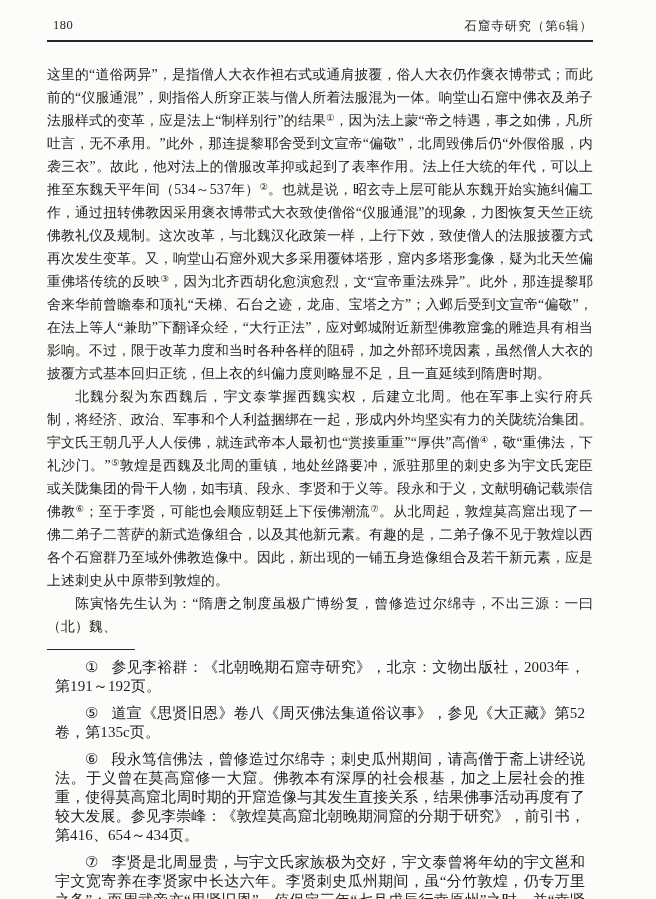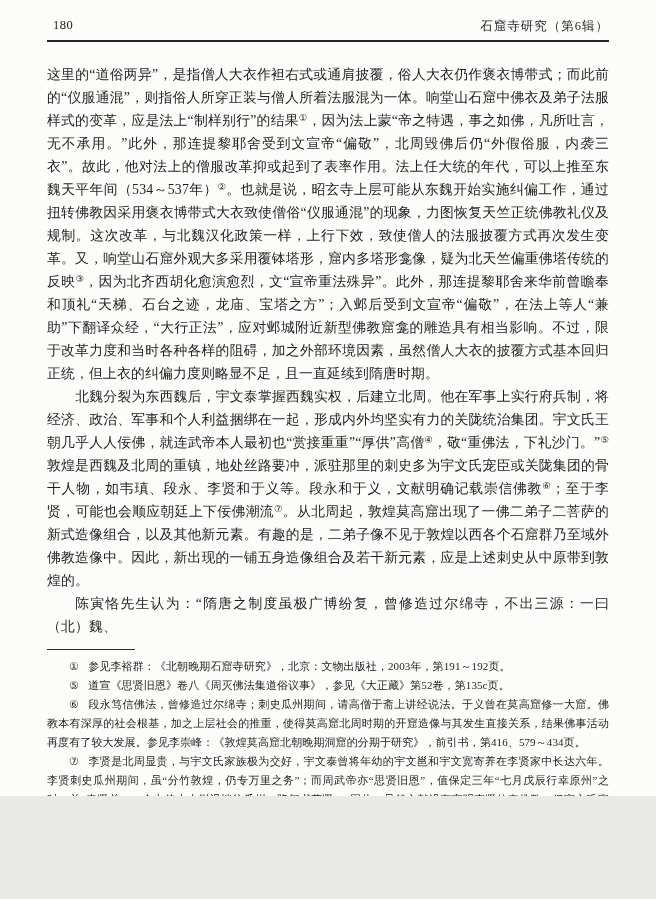--- a/index.html
+++ b/index.html
@@ -3,25 +3,25 @@
 <meta charset="utf-8">
 <style>
   html, body { margin: 0; padding: 0; }
   body {
     background: #e9e9e7;
     font-family: "Liberation Serif", "DejaVu Serif", serif;
   }
   .page {
     position: relative;
     width: 656px;
-    height: 796px;
+    height: 899px;
     margin: 0 auto;
     background: #fcfcfa;
     box-sizing: border-box;
-    padding: 16px 47px 0 47px;
+    padding: 16px 63px 0 47px;
     color: #1d1d1d;
     overflow: hidden;
   }
   .running-header {
     position: relative;
     height: 20px;
   }
   .page-number {
     position: absolute;
     left: 6px;
@@ -60,22 +60,22 @@
   }
   .footnote-divider {
     width: 88px;
     border-top: 1.5px solid #262626;
     margin-top: 11px;
   }
   .footnotes {
     margin-top: 7px;
   }
   .footnotes p {
-    margin: 0;
-    font-size: 11px;
+    margin: 8px;
+    font-size: 15px;
     line-height: 19px;
     text-align: justify;
     text-indent: 2em;
     letter-spacing: 0.1px;
     word-break: break-all;
   }
   .footnotes .fn-marker {
     margin-right: 0.85em;
   }
 </style>
@@ -94,17 +94,17 @@
     <p class="sup-nums">这里的“道俗两异”，是指僧人大衣作袒右式或通肩披覆，俗人大衣仍作褒衣博带式；而此前的“仪服通混”，则指俗人所穿正装与僧人所着法服混为一体。响堂山石窟中佛衣及弟子法服样式的变革，应是法上“制样别行”的结果<sup>①</sup>，因为法上蒙“帝之特遇，事之如佛，凡所吐言，无不承用。”此外，那连提黎耶舍受到文宣帝“偏敬”，北周毁佛后仍“外假俗服，内袭三衣”。故此，他对法上的僧服改革抑或起到了表率作用。法上任大统的年代，可以上推至东魏天平年间（534～537年）<sup>②</sup>。也就是说，昭玄寺上层可能从东魏开始实施纠偏工作，通过扭转佛教因采用褒衣博带式大衣致使僧俗“仪服通混”的现象，力图恢复天竺正统佛教礼仪及规制。这次改革，与北魏汉化政策一样，上行下效，致使僧人的法服披覆方式再次发生变革。又，响堂山石窟外观大多采用覆钵塔形，窟内多塔形龛像，疑为北天竺偏重佛塔传统的反映<sup>③</sup>，因为北齐西胡化愈演愈烈，文“宣帝重法殊异”。此外，那连提黎耶舍来华前曾瞻奉和顶礼“天梯、石台之迹，龙庙、宝塔之方”；入邺后受到文宣帝“偏敬”，在法上等人“兼助”下翻译众经，“大行正法”，应对邺城附近新型佛教窟龛的雕造具有相当影响。不过，限于改革力度和当时各种各样的阻碍，加之外部环境因素，虽然僧人大衣的披覆方式基本回归正统，但上衣的纠偏力度则略显不足，且一直延续到隋唐时期。</p>
     <p class="indent sup-nums">北魏分裂为东西魏后，宇文泰掌握西魏实权，后建立北周。他在军事上实行府兵制，将经济、政治、军事和个人利益捆绑在一起，形成内外均坚实有力的关陇统治集团。宇文氏王朝几乎人人佞佛，就连武帝本人最初也“赏接重重”“厚供”高僧<sup>④</sup>，敬“重佛法，下礼沙门。”<sup>⑤</sup>敦煌是西魏及北周的重镇，地处丝路要冲，派驻那里的刺史多为宇文氏宠臣或关陇集团的骨干人物，如韦瑱、段永、李贤和于义等。段永和于义，文献明确记载崇信佛教<sup>⑥</sup>；至于李贤，可能也会顺应朝廷上下佞佛潮流<sup>⑦</sup>。从北周起，敦煌莫高窟出现了一佛二弟子二菩萨的新式造像组合，以及其他新元素。有趣的是，二弟子像不见于敦煌以西各个石窟群乃至域外佛教造像中。因此，新出现的一铺五身造像组合及若干新元素，应是上述刺史从中原带到敦煌的。</p>
     <p class="indent sup-nums">陈寅恪先生认为：“隋唐之制度虽极广博纷复，曾修造过尔绵寺，不出三源：一曰（北）魏、</p>
   </div>
 
   <div class="footnote-divider"></div>
 
   <div class="footnotes">
     <p><span class="fn-marker">①</span><span>参见李裕群：《北朝晚期石窟寺研究》，北京：文物出版社，2003年，第191～192页。</span></p>
     <p><span class="fn-marker">⑤</span><span>道宣《思贤旧恩》卷八《周灭佛法集道俗议事》，参见《大正藏》第52卷，第135c页。</span></p>
-    <p><span class="fn-marker">⑥</span><span>段永笃信佛法，曾修造过尔绵寺；刺史瓜州期间，请高僧于斋上讲经说法。于义曾在莫高窟修一大窟。佛教本有深厚的社会根基，加之上层社会的推重，使得莫高窟北周时期的开窟造像与其发生直接关系，结果佛事活动再度有了较大发展。参见李崇峰：《敦煌莫高窟北朝晚期洞窟的分期于研究》，前引书，第416、579～434页。</span></p>
+    <p><span class="fn-marker">⑥</span><span>段永笃信佛法，曾修造过尔绵寺；刺史瓜州期间，请高僧于斋上讲经说法。于义曾在莫高窟修一大窟。佛教本有深厚的社会根基，加之上层社会的推重，使得莫高窟北周时期的开窟造像与其发生直接关系，结果佛事活动再度有了较大发展。参见李崇峰：《敦煌莫高窟北朝晚期洞窟的分期于研究》，前引书，第416、654～434页。</span></p>
     <p><span class="fn-marker">⑦</span><span>李贤是北周显贵，与宇文氏家族极为交好，宇文泰曾将年幼的宇文邕和宇文宽寄养在李贤家中长达六年。李贤刺史瓜州期间，虽“分竹敦煌，仍专万里之务”；而周武帝亦“思贤旧恩”，值保定三年“七月戊辰行幸原州”之时，并“幸贤弟……令中侍上士尉迟恺往瓜州，降玺书劳贤。”因此，虽然文献没有言明李贤信奉佛教，但宇文氏家族佞佛，王公贵胄大多信奉佛教，想必他会受到一定影响，即便不奉佛，至少在当时也不会反对佛事活动。参见李崇峰：《敦煌莫高窟北朝晚期洞窟的分期与研究》，前引书，第416～417页。</span></p>
   </div>
 
 </div>
 
 </body></html>

